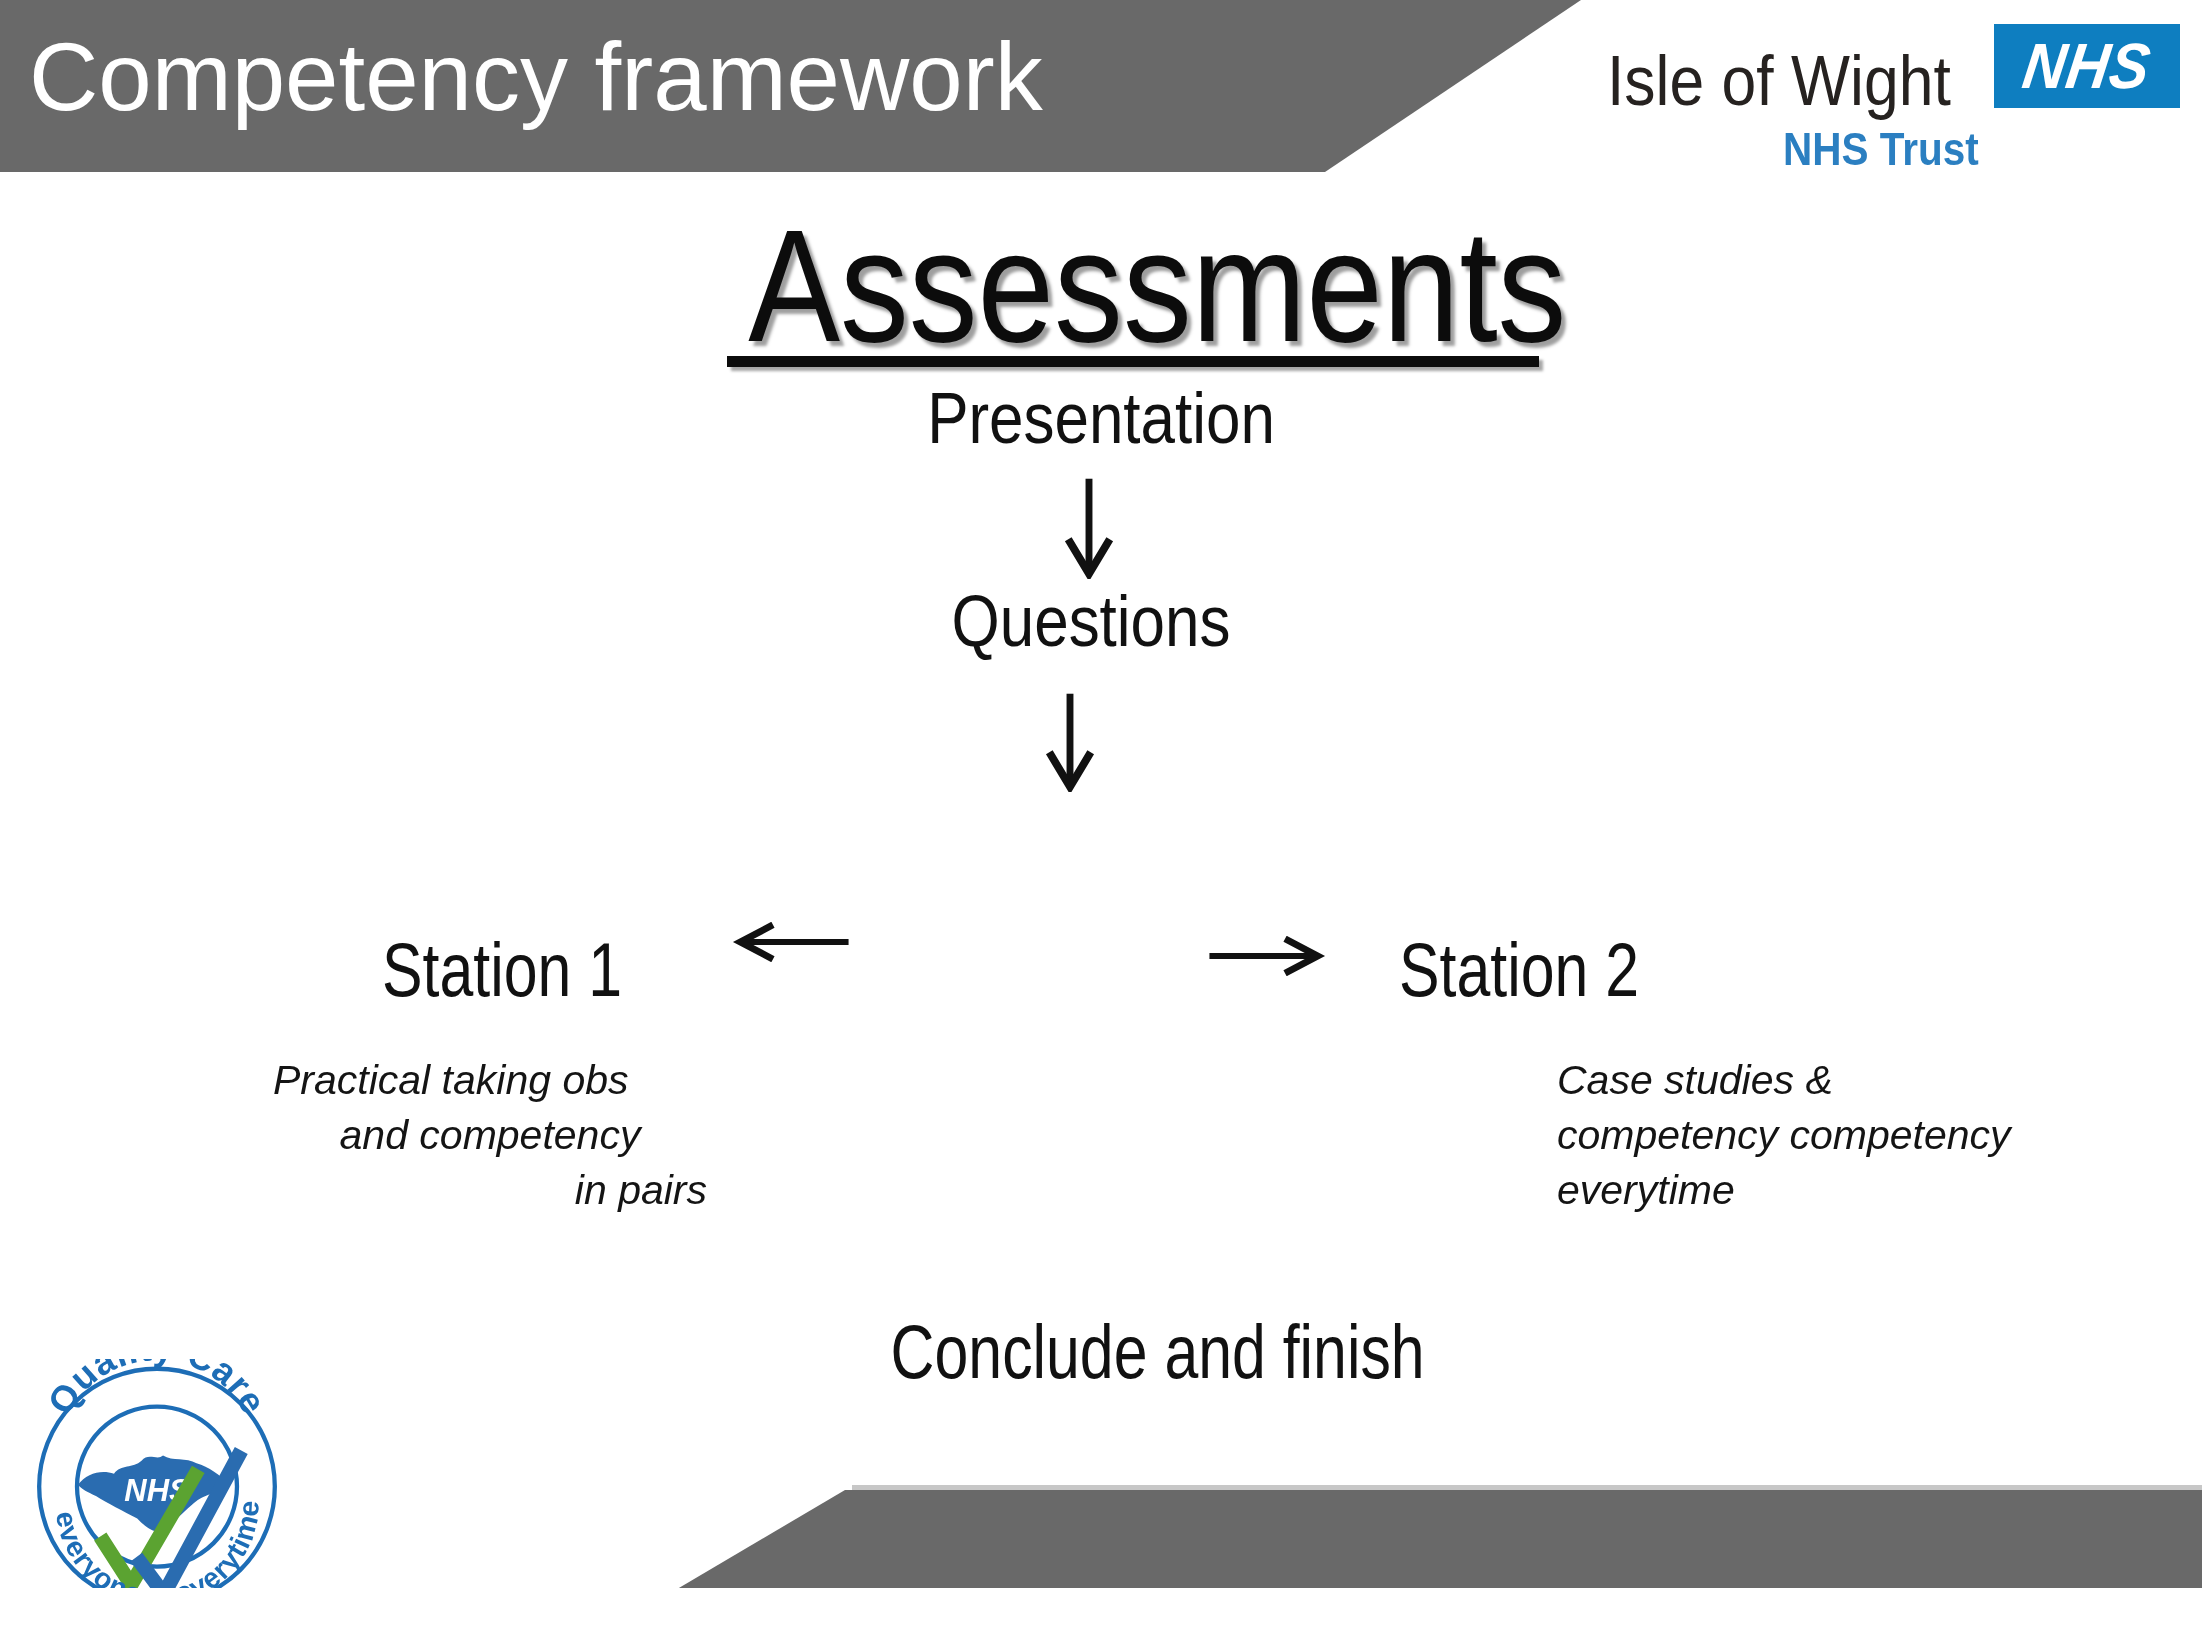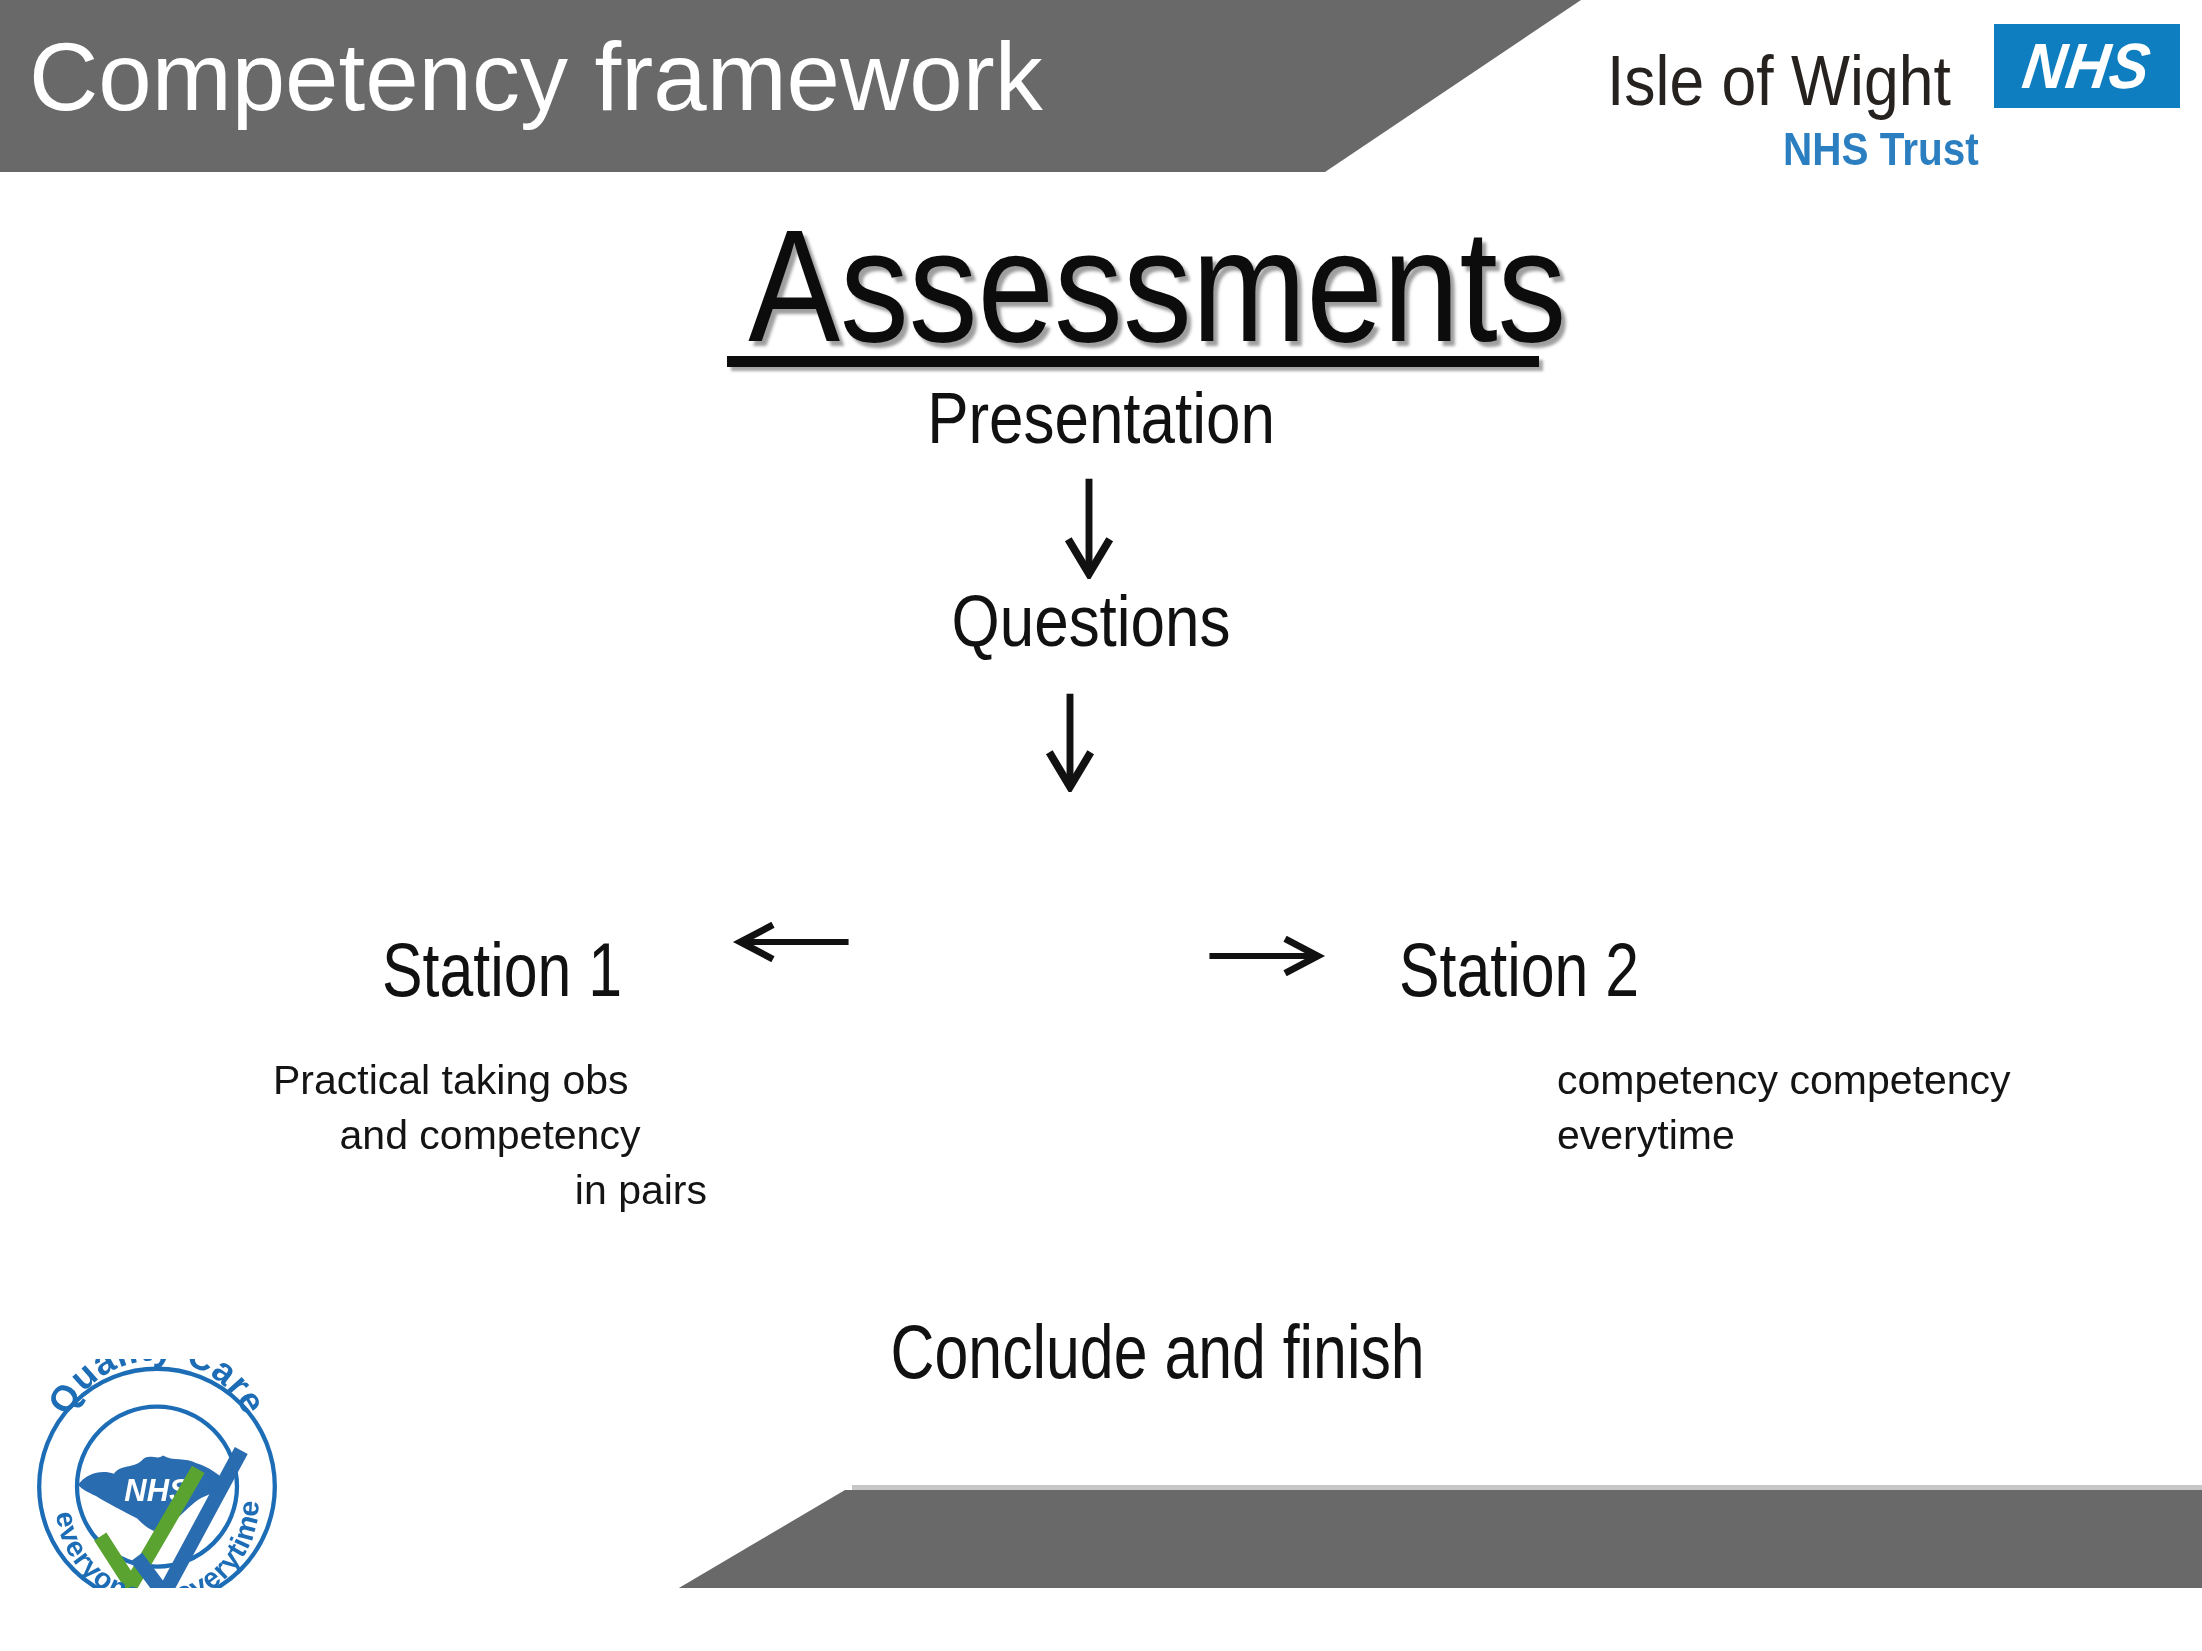--- a/index.html
+++ b/index.html
@@ -28,21 +28,21 @@
               transform:scaleX(0.86);transform-origin:center;
               text-shadow:5.2px 5.2px 3.4px rgba(0,0,0,0.38);}
   .main-title-underline{position:absolute;left:727px;top:356px;width:812px;height:11.2px;
               background:#0c0c0c;box-shadow:4.3px 4.3px 2.6px rgba(0,0,0,0.35);}
 
   
   .flow-text{position:absolute;color:#111111;white-space:nowrap;}
   .center-text{text-align:center;}
   .step-label{font-size:72px;transform:scaleX(0.86);transform-origin:center;}
   .station-label{font-size:76px;transform:scaleX(0.80);transform-origin:center;}
-  .desc-block{position:absolute;font-size:41px;line-height:55px;color:#141414;}
+  .desc-block{position:absolute;font-size:41px;line-height:55px;color:#141414;font-style:italic;}
   .desc-line{white-space:nowrap;}
   .align-left{text-align:left;}
   .align-center{text-align:center;}
   .align-right{text-align:right;}
 
   .arrow{position:absolute;}
   .arrow svg{display:block;}
 
   
   .bottom-banner-edge{position:absolute;left:852px;top:1485px;width:1351px;height:5.2px;background:#c7c7c7;}
@@ -107,20 +107,21 @@
 
   <div class="flow-text center-text station-label" style="left:1321px;top:926px;width:396px;">Station 2</div>
 
   <div class="desc-block" style="left:273px;top:1053px;width:434px;">
     <div class="desc-line align-left">Practical taking obs</div>
     <div class="desc-line align-center">and competency</div>
     <div class="desc-line align-right">in pairs</div>
   </div>
 
   <div class="desc-block" style="left:1557px;top:1053px;width:499px;">
+    <div class="desc-line align-left">Case studies &amp;</div>
     <div class="desc-line align-left">competency competency</div>
     <div class="desc-line align-left">everytime</div>
   </div>
 
   <div class="flow-text center-text station-label" style="left:839px;top:1308px;width:516px;">Conclude and finish</div>
 
   <div class="bottom-banner-edge"></div>
   <div class="bottom-banner"></div>
   <div class="bottom-rule"></div>
 

